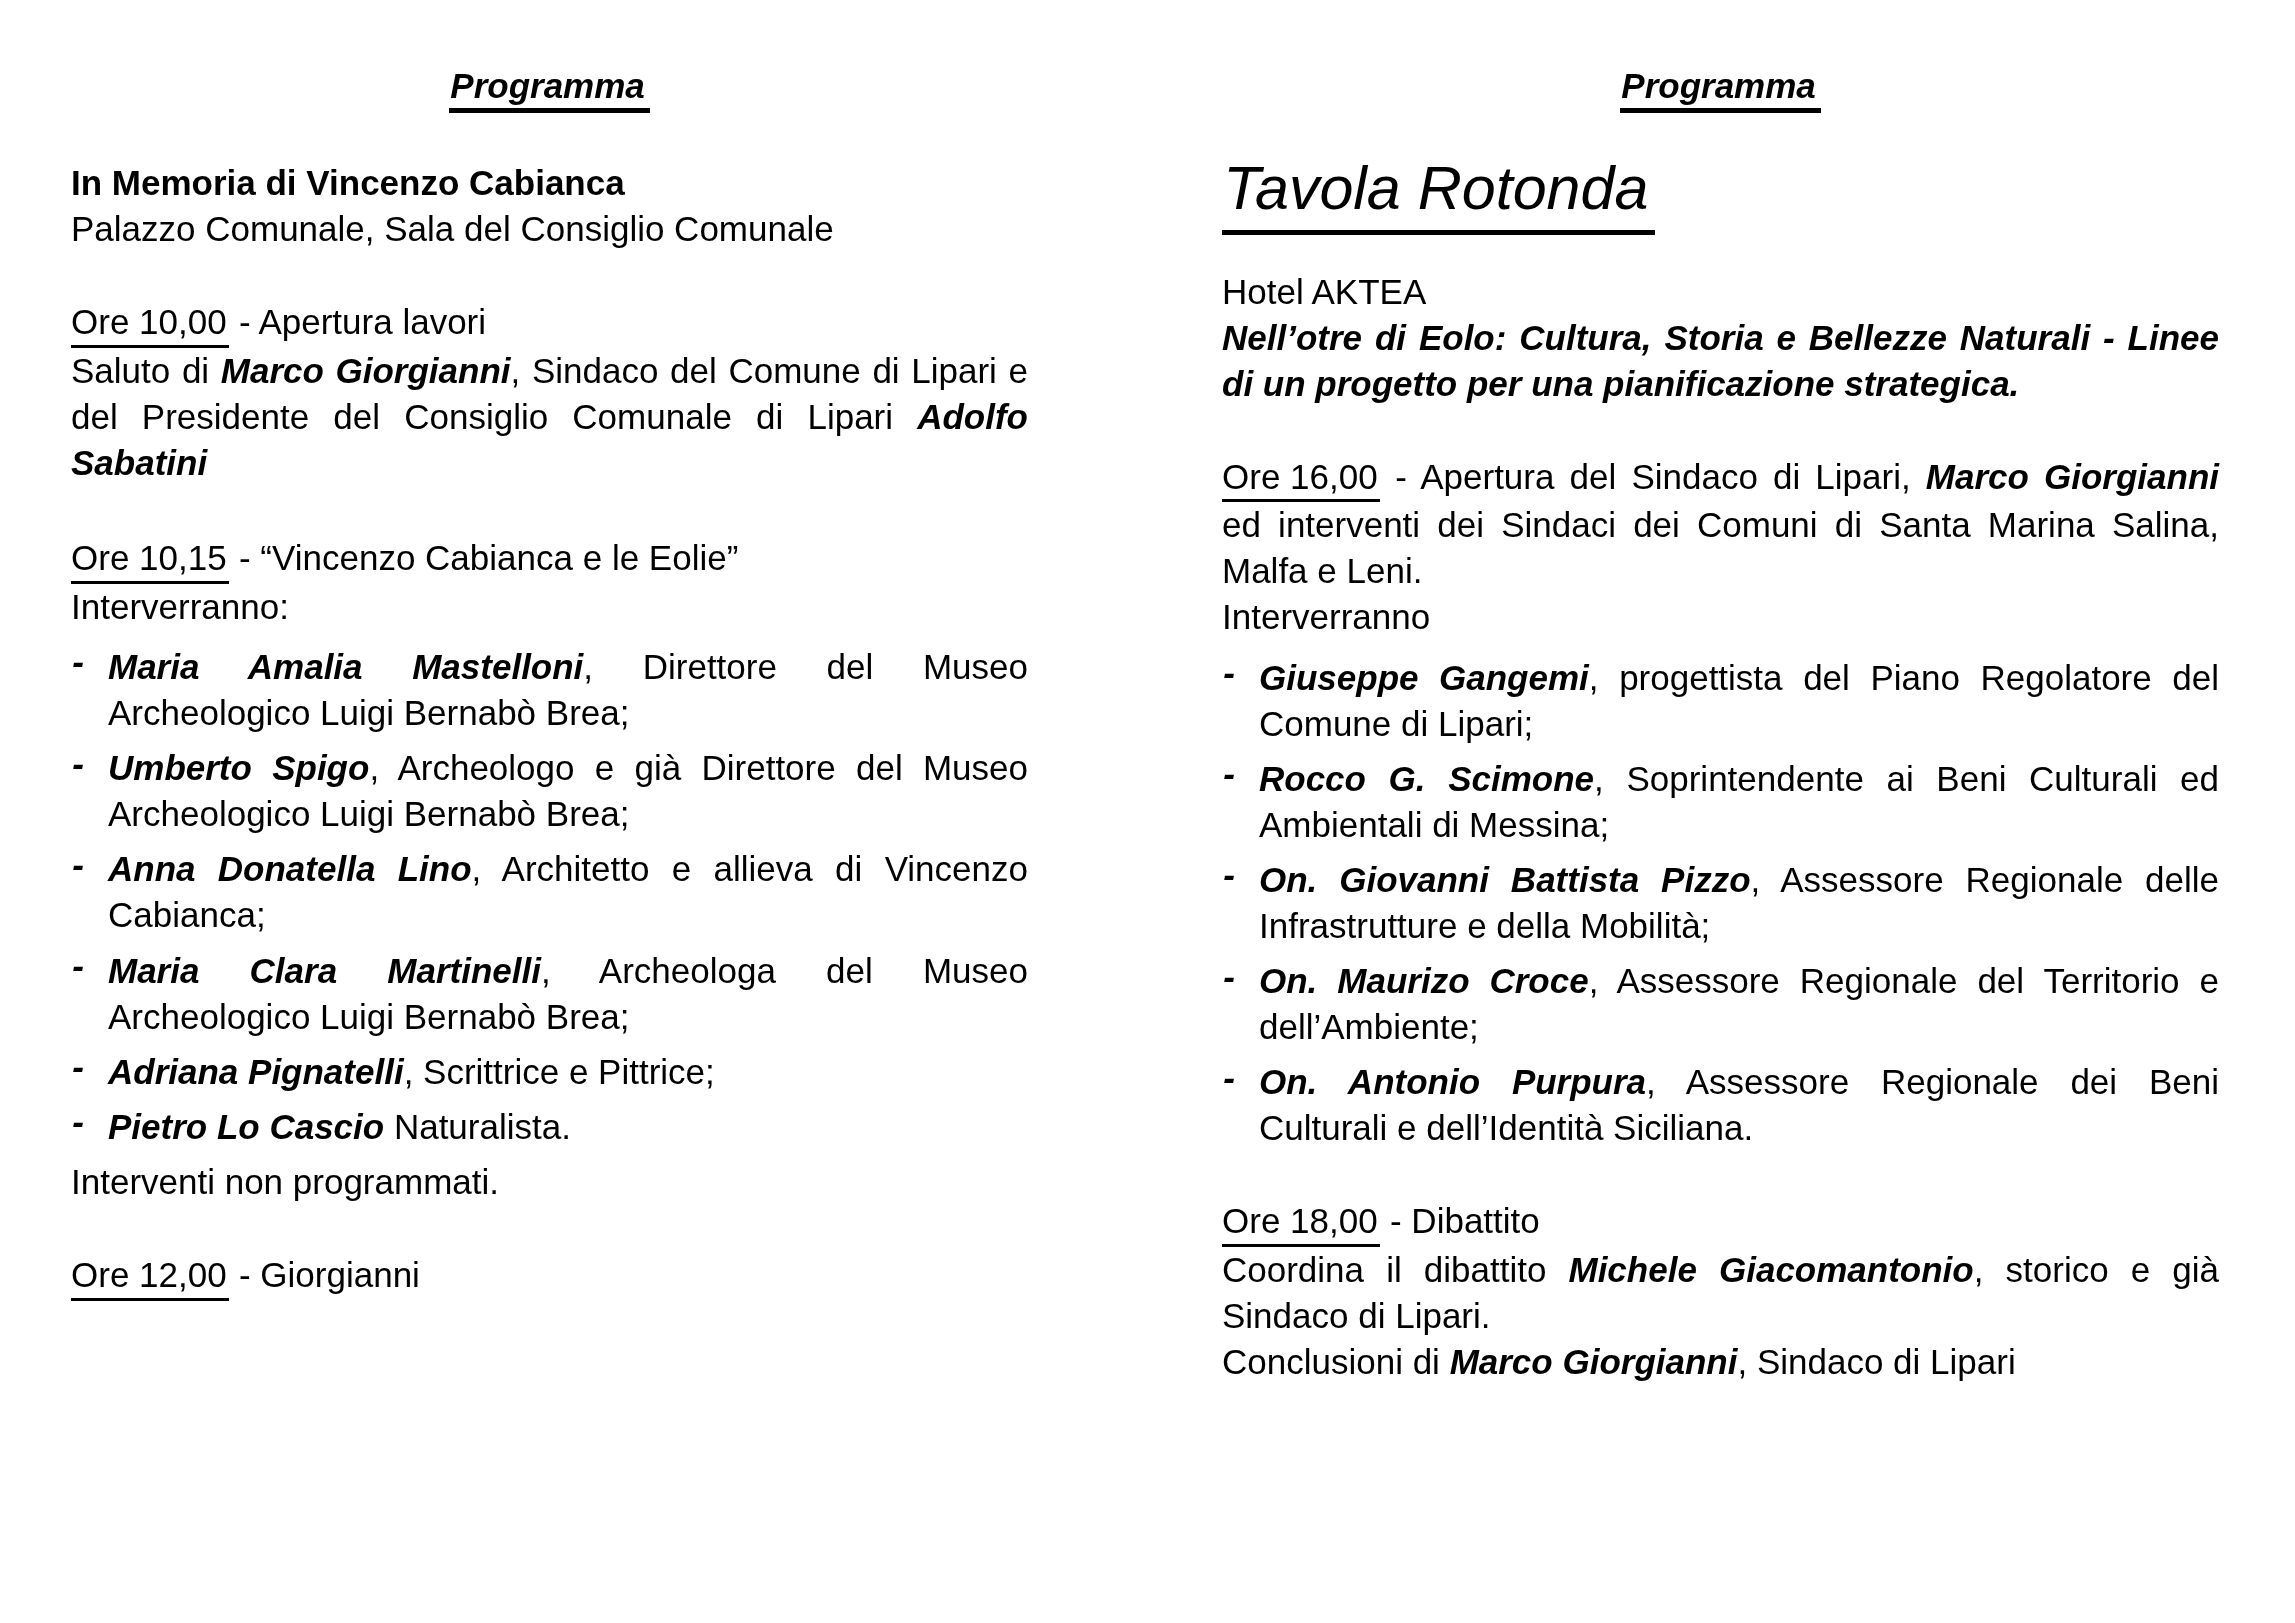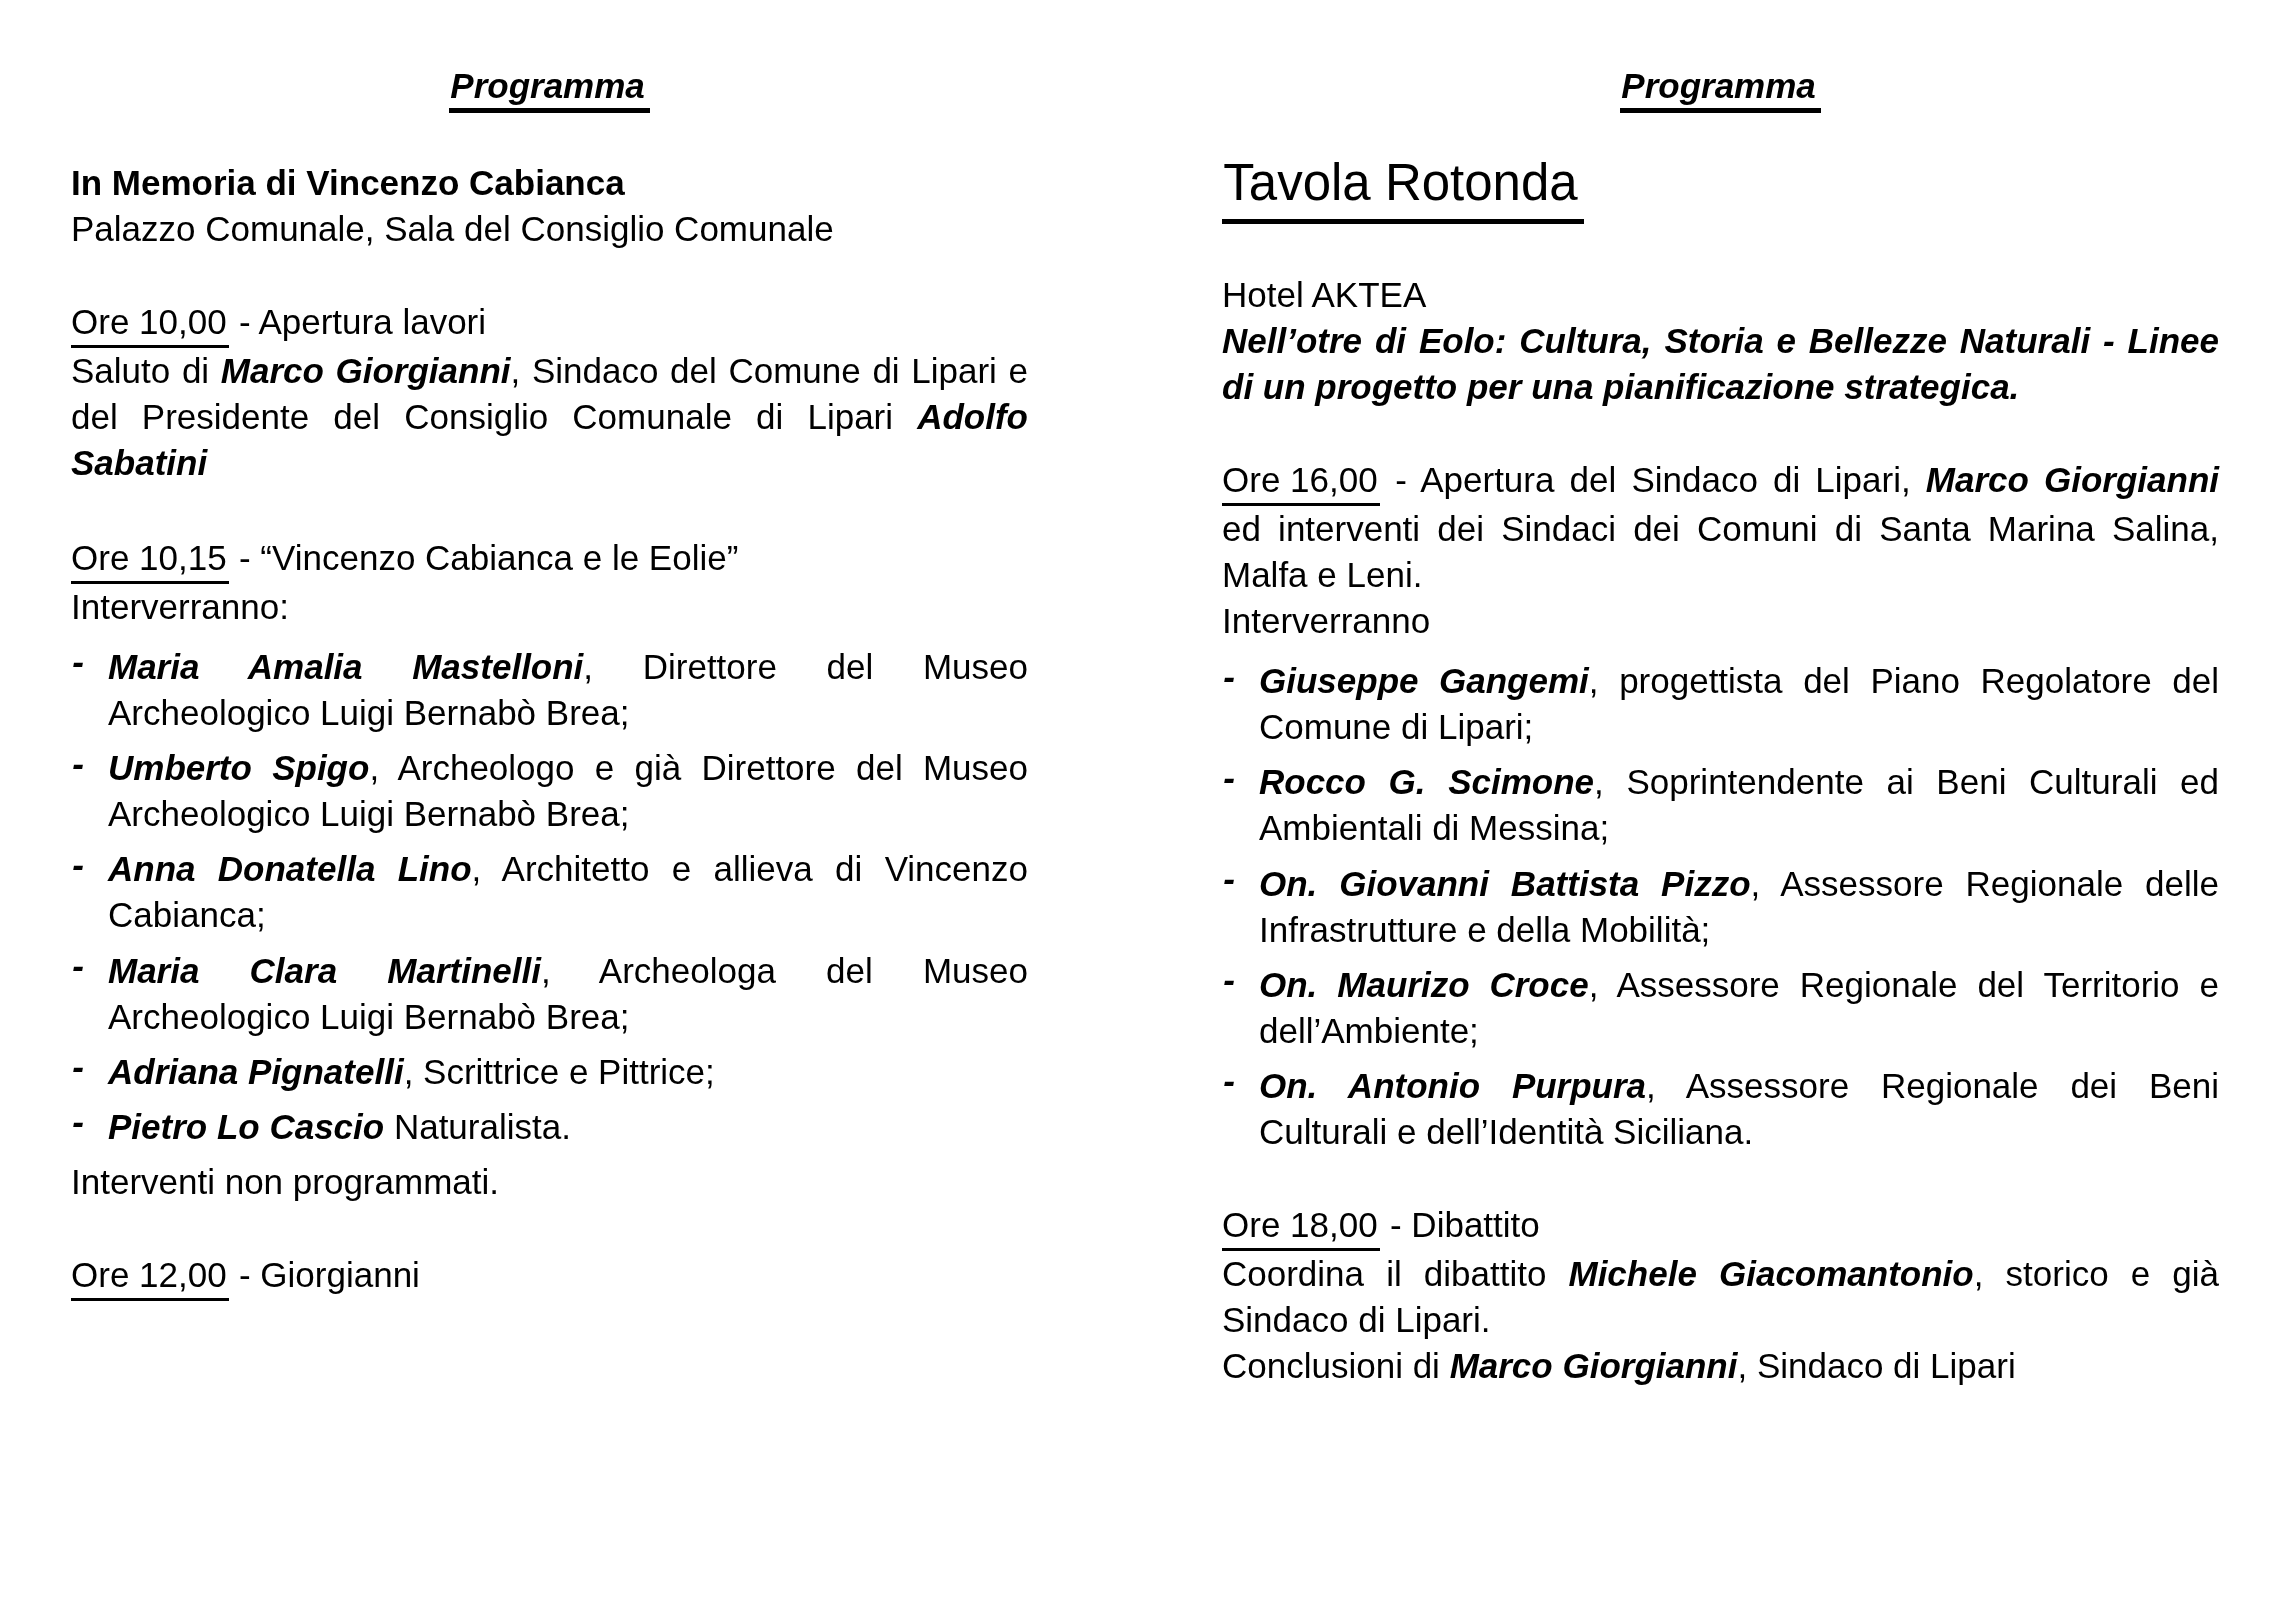--- a/index.html
+++ b/index.html
@@ -35,24 +35,24 @@
   ul.speakers{margin:14.4px 0 0 0;padding:0;list-style:none;}
   ul.speakers li{
     position:relative;padding-left:37px;margin:0 0 9.2px 0;text-align:justify;
   }
   ul.speakers .marker{
     position:absolute;left:1.3px;top:-4.6px;font-weight:700;font-style:italic;
   }
 
   .tavola{margin-top:43px;text-align:left;}
   .tavola .u{
-    display:inline-block;font-size:51px;line-height:1.05;
+    display:inline-block;font-style:italic;font-size:61px;line-height:1.05;
     border-bottom:5.2px solid #000;padding:0 6.5px 9.2px 1.3px;
   }
-  .venue{margin-top:48px;}
+  .venue{margin-top:34px;}
   .theme{font-weight:700;font-style:italic;}
 </style>
 </head>
 <body>
 
 <div class="page page-left">
 
   <div class="doc-title">
     <span class="u">Programma</span>
   </div>

